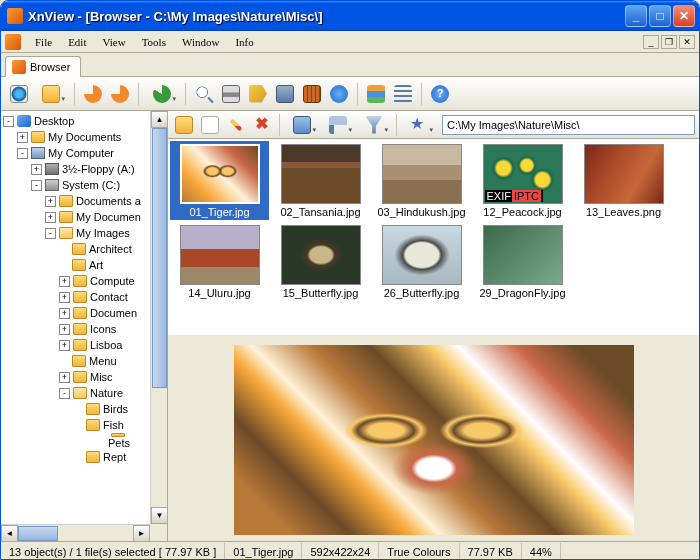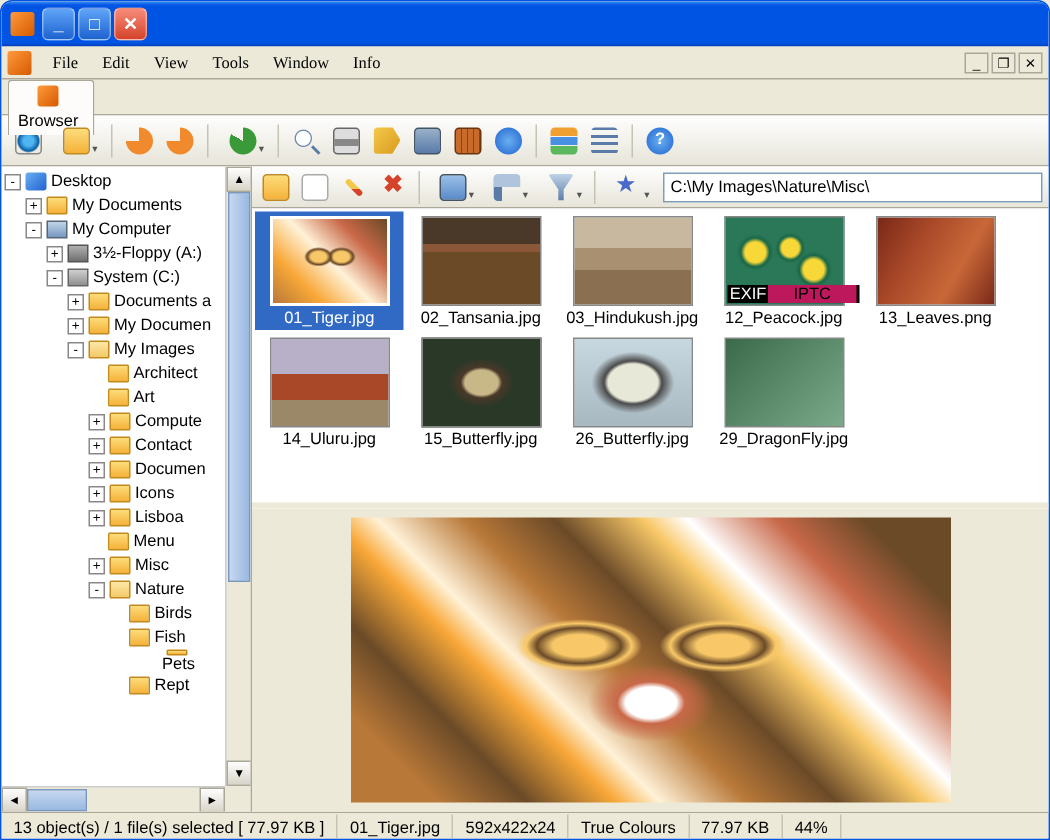--- a/index.html
+++ b/index.html
@@ -10,21 +10,21 @@
 .winbtns { display: flex; gap: 2px; }
 .winbtn { width: 22px; height: 22px; border-radius: 4px; display: flex; align-items: center; justify-content: center; color: #fff; font-weight: bold; font-size: 12px; cursor: pointer; border: 1px solid #fff6; }
 .winbtn.min, .winbtn.max { background: linear-gradient(to bottom,#5fa4f7,#1e62d0); }
 .winbtn.close { background: linear-gradient(to bottom,#f78b7a,#d4432a); }
 .menubar { height: 22px; background: #ece9d8; display: flex; align-items: center; padding: 0 4px; border-bottom: 1px solid #aca899; position: relative; }
 .menubar .micon { width: 16px; height: 16px; background: linear-gradient(135deg,#ff9a3c,#d65a00); border-radius: 2px; margin-right: 6px; }
 .menubar .mitem { padding: 2px 8px; cursor: pointer; font-family: Liberation Serif, serif; }
 .menubar .mdibtns { position: absolute; right: 4px; display: flex; gap: 2px; }
 .mdibtn { width: 16px; height: 14px; background: #ece9d8; border: 1px solid #aca899; font-size: 9px; display: flex; align-items: center; justify-content: center; cursor: pointer; }
 .tabbar { height: 24px; background: #ece9d8; display: flex; align-items: flex-end; padding: 0 4px; border-bottom: 1px solid #aca899; }
-.tab { background: #fdfcfa; border: 1px solid #aca899; border-bottom: none; padding: 3px 10px 3px 6px; border-radius: 3px 3px 0 0; display: flex; align-items: center; gap: 4px; position: relative; top: 14px; flex-direction: column; }
+.tab { background: #fdfcfa; border: 1px solid #aca899; border-bottom: none; padding: 3px 10px 3px 6px; border-radius: 3px 3px 0 0; display: flex; align-items: center; gap: 4px; position: relative; top: 1px; }
 .tab .tabicon { width: 14px; height: 14px; background: linear-gradient(135deg,#ff9a3c,#d65a00); border-radius: 2px; }
 .toolbar { height: 34px; background: linear-gradient(to bottom,#fefefe,#e7e5d9); border-bottom: 1px solid #aca899; display: flex; align-items: center; padding: 0 6px; gap: 3px; }
 .tbtn { width: 24px; height: 24px; display: flex; align-items: center; justify-content: center; border: 1px solid transparent; border-radius: 3px; cursor: pointer; }
 .tbtn.dd { width: 34px; position: relative; }
 .tbtn.dd::after { content: '▾'; font-size: 7px; position: absolute; right: 2px; bottom: 2px; color: #555; }
 .sep { width: 1px; height: 22px; background: #c8c2b4; margin: 0 3px; }
 .ico { width: 18px; height: 18px; border-radius: 3px; }
 .ico.eye { background: radial-gradient(circle at 50% 50%, #4fb4f0 30%, #0b5fa5 60%, transparent 70%); border: 1px solid #888; }
 .ico.folder { background: linear-gradient(to bottom,#fddc7a,#f4b23a); border: 1px solid #c08a1e; }
 .ico.rotl, .ico.rotr { background: conic-gradient(#f08a2c 0 270deg, transparent 0); border-radius: 50%; }
@@ -90,20 +90,21 @@
 .img-butterfly1 { background: radial-gradient(ellipse at 50% 50%,#c8b888 20%,#4a3828 25%,transparent 40%),#2a3828; }
 .img-butterfly2 { background: radial-gradient(ellipse at 50% 50%,#e8e8d8 30%,#4a4a4a 35%,transparent 50%),linear-gradient(#c8d8e0,#a8b8c0); }
 .img-tree { background: linear-gradient(to bottom,#6ab0e0 50%,#3a7a2a 50% 85%,#8a7050 85%),radial-gradient(ellipse at 50% 45%,#2a5a1a 20%,transparent 25%); }
 .img-dragonfly { background: linear-gradient(135deg,#3a6a4a,#5a8a6a,#7aaa8a),radial-gradient(ellipse at 50% 50%,rgba(200,220,240,0.5) 30%,transparent 35%); }
 </style>
 </head>
 <body>
 
 <div class="titlebar">
   <div class="appicon"></div>
+  <div class="title">XnView - [Browser - C:\My Images\Nature\Misc\]</div>
   <div class="winbtns">
     <div class="winbtn min">_</div>
     <div class="winbtn max">□</div>
     <div class="winbtn close">✕</div>
   </div>
 </div>
 
 <div class="menubar">
   <div class="micon"></div>
   <div class="mitem">File</div>
@@ -346,21 +347,21 @@
             <div class="tname">02_Tansania.jpg</div>
           </div>
           <div class="thumb">
             <div class="timg img-hindukush"></div>
             <div class="tname">03_Hindukush.jpg</div>
           </div>
           <div class="thumb">
             <div class="timg img-peacock">
               <div class="exiftag">
                 <span>EXIF</span>
-                <span style="background:#be185d;color:#000;padding:0 17px">IPTC</span>
+                <span style="background:#ef4444;color:#000;padding:0 2px">IPTC</span>
               </div>
             </div>
             <div class="tname">12_Peacock.jpg</div>
           </div>
           <div class="thumb">
             <div class="timg img-leaves"></div>
             <div class="tname">13_Leaves.png</div>
           </div>
           <div class="thumb">
             <div class="timg img-uluru"></div>

